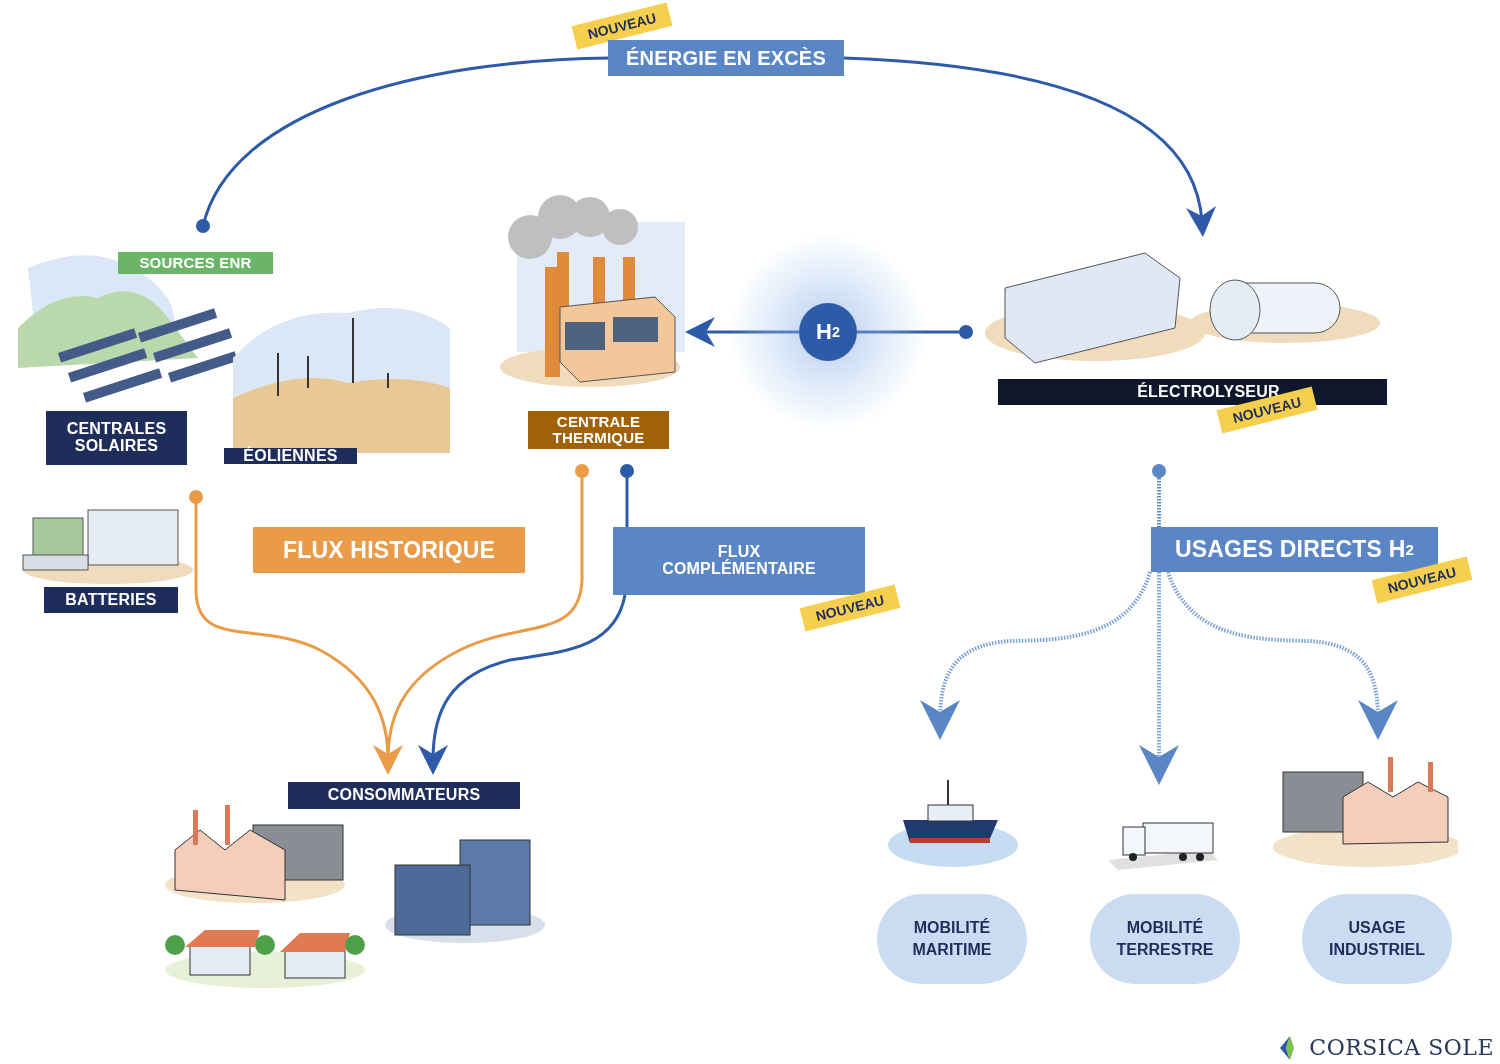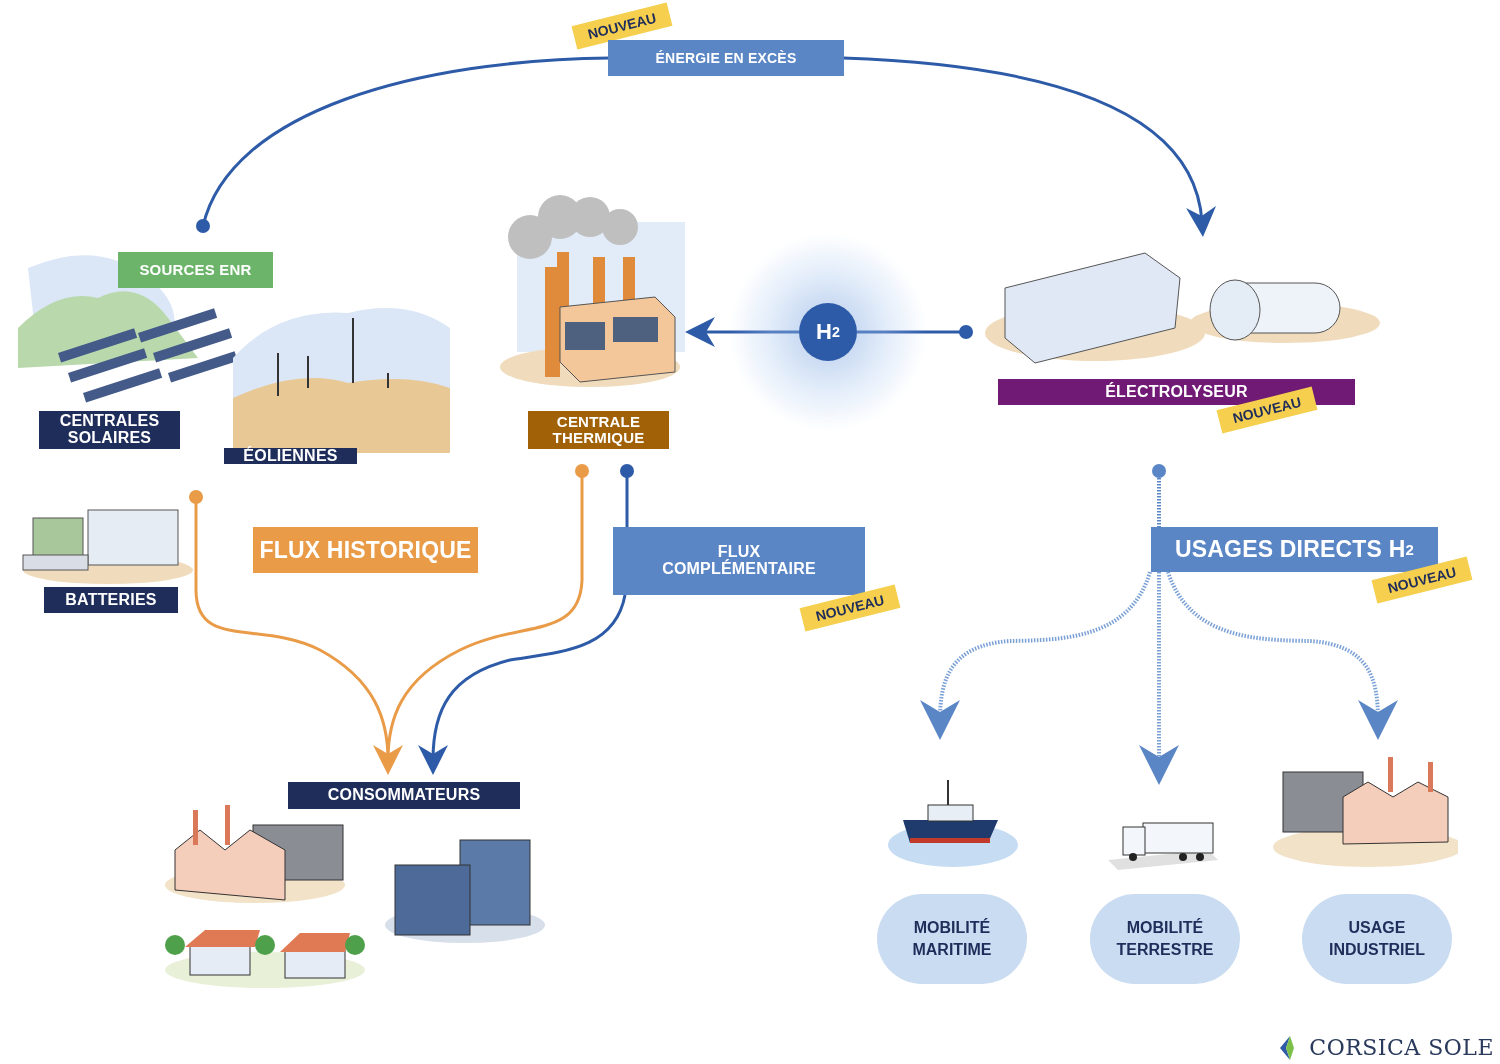--- a/index.html
+++ b/index.html
@@ -4,21 +4,21 @@
 <style>
   html, body { margin:0; padding:0; background:#ffffff; }
   body { width:1500px; height:1064px; position:relative; overflow:hidden;
          font-family:"Liberation Sans", "DejaVu Sans", sans-serif; }
   svg.flows { position:absolute; left:0; top:0; width:1500px; height:1064px; }
   .lbl { position:absolute; color:#fff; font-weight:bold; text-align:center;
          text-transform:uppercase; display:flex; align-items:center; justify-content:center;
          line-height:1.05; letter-spacing:0.2px; }
   .navy { background:#1f2d5a; font-size:16px; }
   .blue-mid { background:#5b86c5; }
-  .blue-dark { background:#701a75; }
+  .blue-dark { background:#0f172a;padding-left:32px; }
   .grey { background:#a16207; font-size:15px; }
   .green { background:#6cb46a; font-size:15px; }
   .orange { background:#e99b48; }
   .badge { position:absolute; background:#f5cf4d; color:#1f2d5a; font-weight:bold;
            font-size:14px; padding:4px 14px; transform:rotate(-14deg);
            text-transform:uppercase; }
   .pill { position:absolute; width:150px; height:90px; border-radius:45px; background:#c9dcf1;
           color:#1f2d5a; font-weight:bold; font-size:16px; display:flex; align-items:center;
           justify-content:center; text-align:center; line-height:1.35; text-transform:uppercase; }
   .illus { position:absolute; }
@@ -172,33 +172,33 @@
     <rect x="160" y="10" width="5" height="30" fill="#d9795a"></rect>
 </svg>
 
 <div class="h2glow"></div>
 <div class="h2node">
   <span>H</span>
     <sub>2</sub>
 </div>
 
 <div class="badge" style="left:573px;top:14px">NOUVEAU</div>
-<div class="lbl blue-mid" style="left:608px;top:40px;width:236px;height:36px;font-size:14px">ÉNERGIE EN EXCÈS</div>
-
-<div class="lbl green" style="left:118px;top:252px;width:155px;height:36px">SOURCES ENR</div>
-<div class="lbl navy" style="left:39px;top:411px;width:141px;height:38px">CENTRALES SOLAIRES</div>
+<div class="lbl blue-mid" style="left:608px;top:40px;width:236px;height:36px;font-size:20px">ÉNERGIE EN EXCÈS</div>
+
+<div class="lbl green" style="left:118px;top:252px;width:155px;height:22px">SOURCES ENR</div>
+<div class="lbl navy" style="left:46px;top:411px;width:141px;height:54px">CENTRALES SOLAIRES</div>
 <div class="lbl navy" style="left:224px;top:448px;width:133px;height:16px">ÉOLIENNES</div>
 <div class="lbl navy" style="left:44px;top:587px;width:134px;height:26px">BATTERIES</div>
 
 <div class="lbl grey" style="left:528px;top:411px;width:141px;height:38px">CENTRALE THERMIQUE</div>
 
 <div class="lbl blue-dark" style="left:998px;top:379px;width:357px;height:26px;font-size:16px">ÉLECTROLYSEUR</div>
 <div class="badge" style="left:1218px;top:398px">NOUVEAU</div>
 
-<div class="lbl orange" style="left:253px;top:527px;width:225px;height:46px;font-size:23px">FLUX HISTORIQUE</div>
+<div class="lbl orange" style="left:253px;top:527px;width:272px;height:46px;font-size:23px">FLUX HISTORIQUE</div>
 
 <div class="lbl blue-mid" style="left:613px;top:527px;width:252px;height:68px;font-size:16px;flex-direction:column">
   <span>FLUX</span>
   <span>COMPLÉMENTAIRE</span>
 </div>
 <div class="badge" style="left:801px;top:596px">NOUVEAU</div>
 
 <div class="lbl blue-mid" style="left:1151px;top:527px;width:287px;height:45px;font-size:23px">
   <span>USAGES DIRECTS H</span>
     <sub>2</sub>

